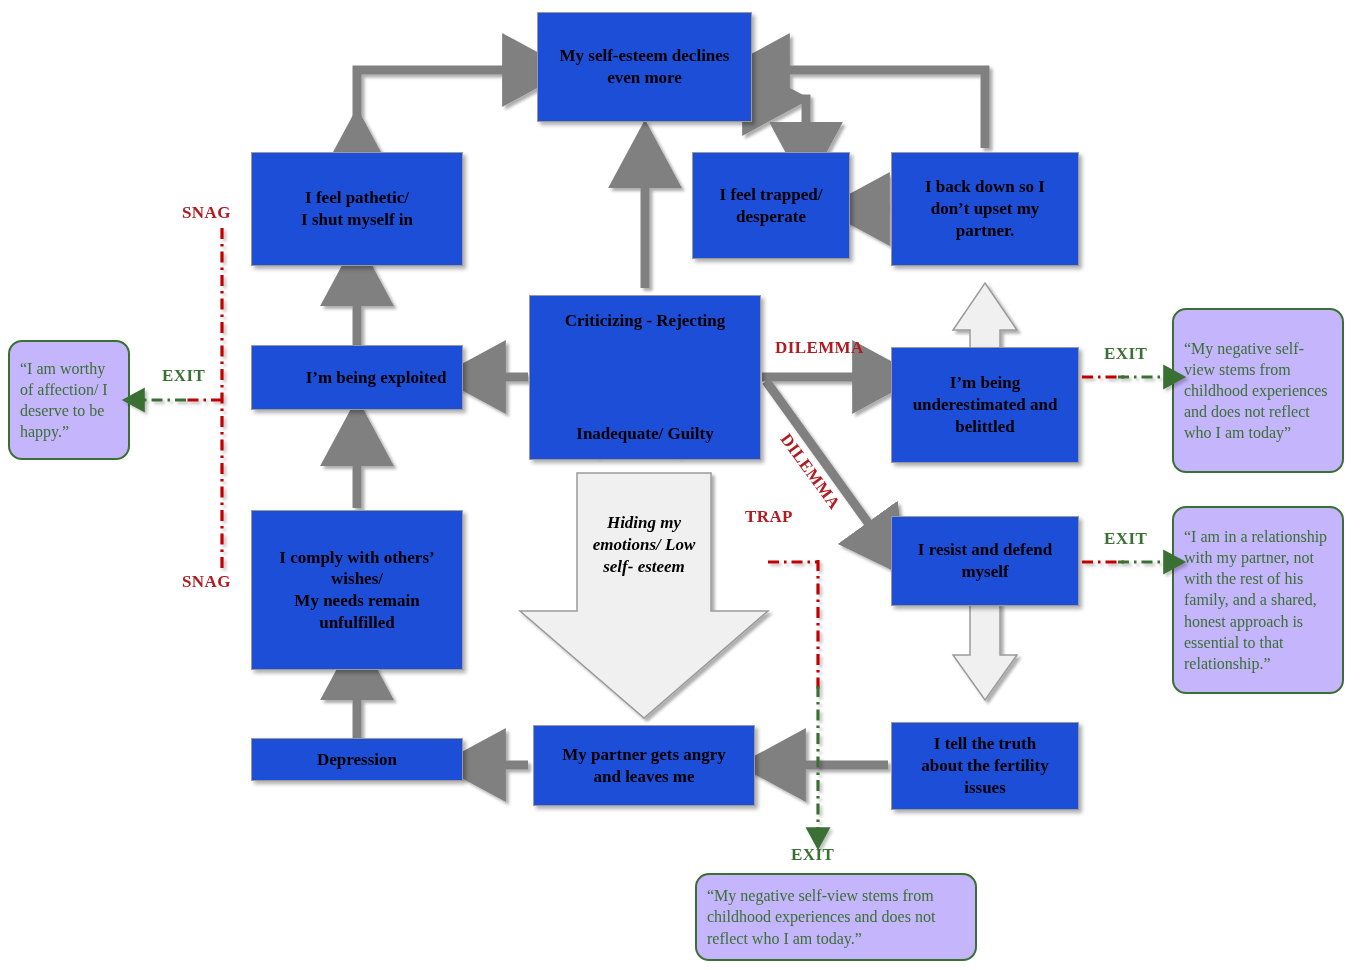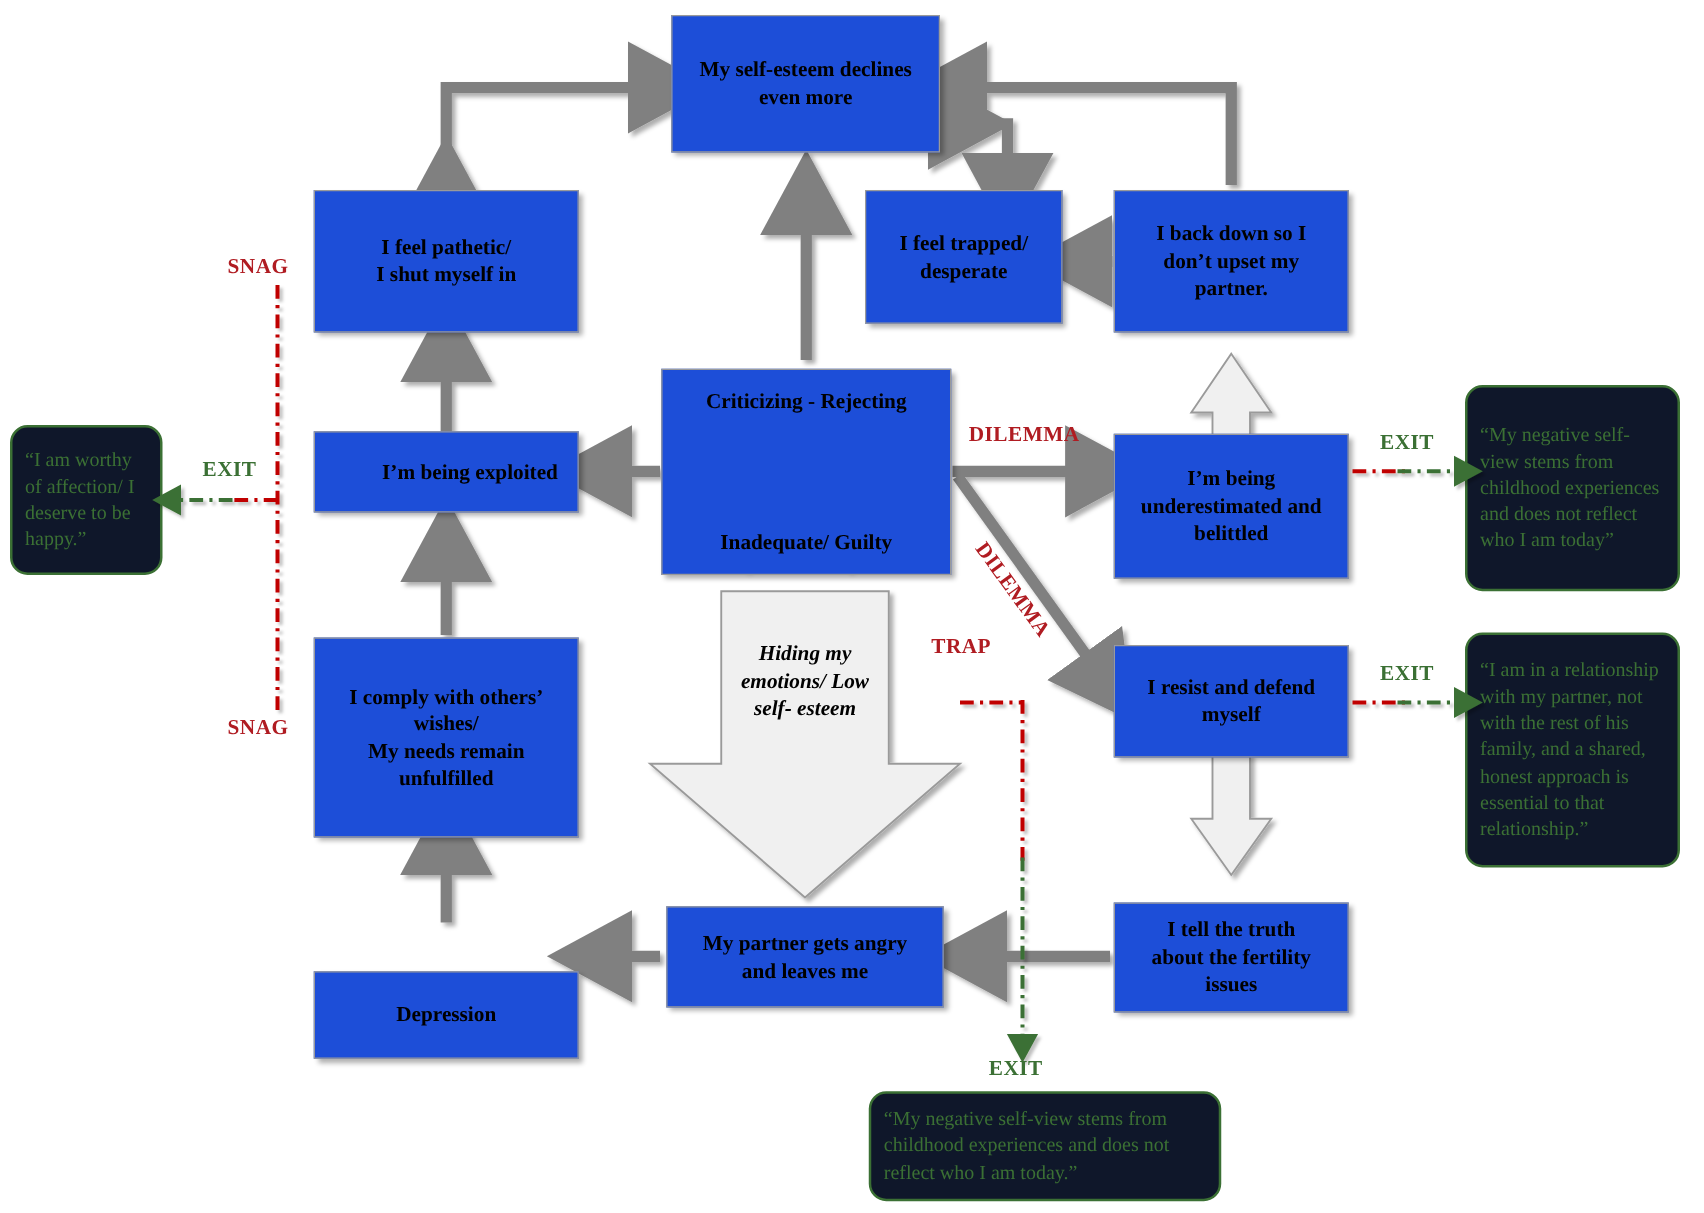--- a/index.html
+++ b/index.html
@@ -21,21 +21,21 @@
     box-sizing:border-box;
     padding:4px 8px;
   }
   .box span{display:block;width:100%;}
 
   
   .exitbox{
     position:absolute;
     border:2px solid #3b7034;
     border-radius:14px;
-    background:#0f172a;
+    background:#c4b5fd;
     color:#3b7034;
     font-weight:normal;
     line-height:1.32;
     box-sizing:border-box;
     padding:8px 10px;
     display:flex;align-items:center;
   }
 
   
   .lbl{position:absolute;font-weight:bold;letter-spacing:.4px;white-space:nowrap;}
@@ -180,21 +180,21 @@
               display:flex;align-items:center;justify-content:center;text-align:center;
               font-weight:bold;font-size:17px;line-height:1.3;color:#000;font-style:italic;">
     <span>
       <span>Hiding my</span>
       <span>emotions/</span>
       <span>Low self-</span>
       <span>esteem</span>
     </span>
   </div>
 
-  <div class="box" style="left:251px;top:777px;width:212px;height:70px;font-size:17px;">
+  <div class="box" style="left:251px;top:738px;width:212px;height:43px;font-size:17px;">
     <span>Depression</span>
   </div>
 
   <div class="box" style="left:533px;top:725px;width:222px;height:81px;font-size:17px;">
     <span>
       <span>My partner gets angry</span>
       <span>and leaves me</span>
     </span>
   </div>
 

